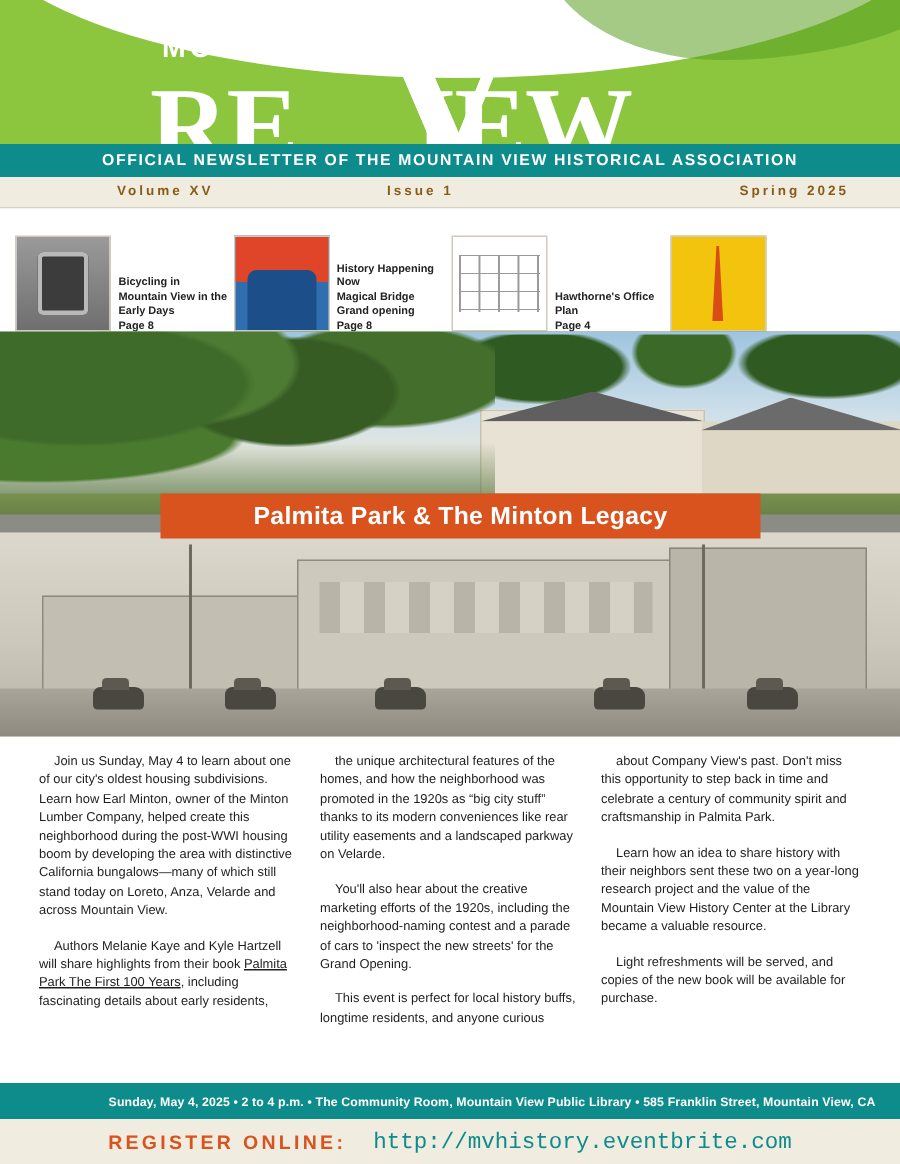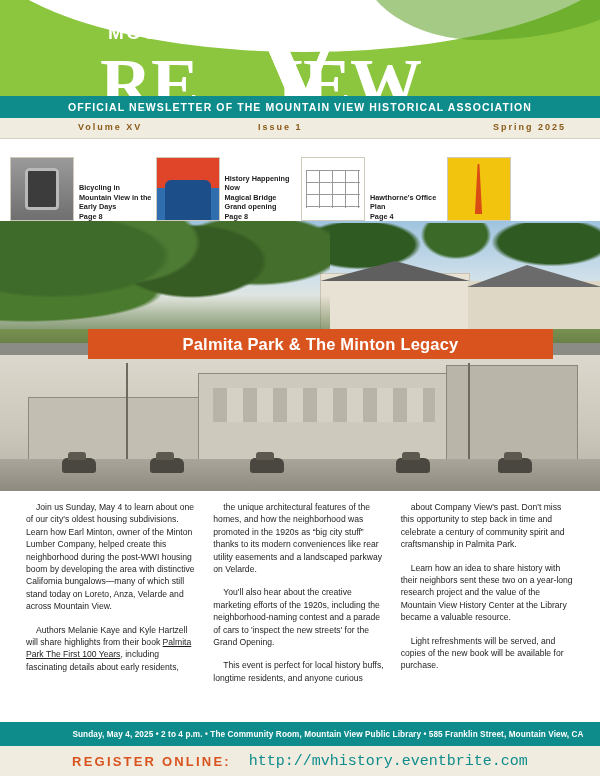--- a/index.html
+++ b/index.html
@@ -247,23 +247,23 @@
   }
 
   
   .banner-wrap {
     position: relative;
     width: 600px;
     height: 0;
   }
   .banner {
     position: absolute;
-    left: 88px;
+    left: 107px;
     top: -26px;
-    width: 465px;
+    width: 400px;
     height: 30px;
     background: #d9531e;
     color: #ffffff;
     display: flex;
     align-items: center;
     justify-content: center;
     font-size: 16.5px;
     font-weight: bold;
     letter-spacing: .2px;
     z-index: 5;

